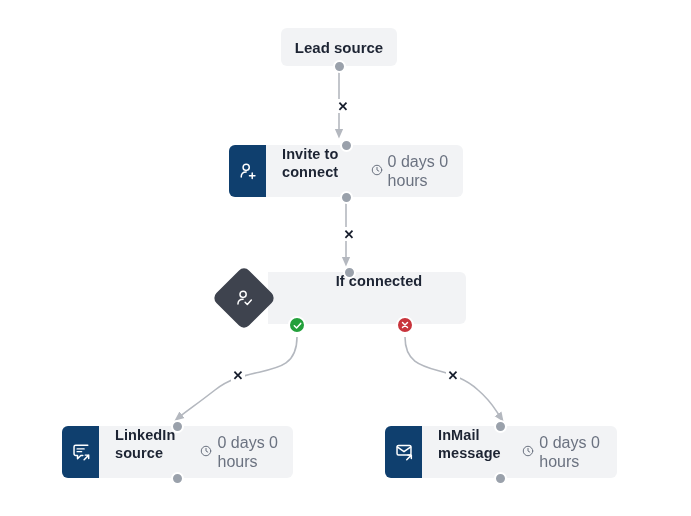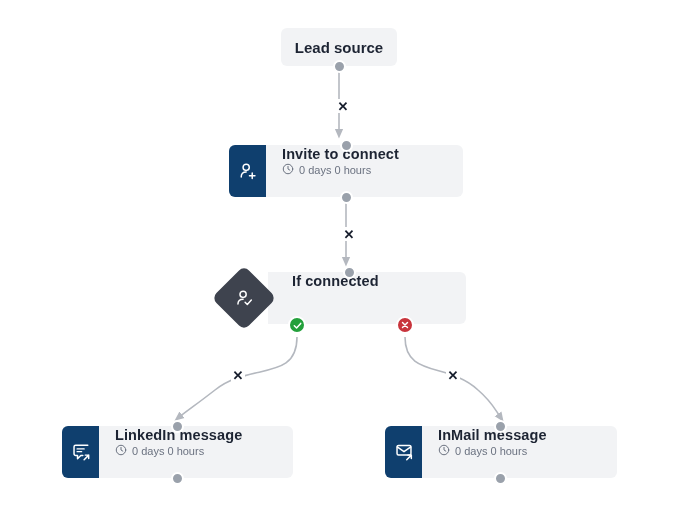--- a/index.html
+++ b/index.html
@@ -47,36 +47,36 @@
     background: #0f3f6e;
     border-radius: 6px 0 0 6px;
     display: flex;
     align-items: center;
     justify-content: center;
     color: #ffffff;
   }
   .node-body {
     flex: 1 1 auto;
     display: flex;
-    flex-direction: column;
-    justify-content: flex-start;
+    flex-direction: row;
+    justify-content: center;
     padding-left: 16px;
   }
   .node-title {
     font-size: 14.5px;
     font-weight: bold;
     color: #1d2433;
     letter-spacing: 0.1px;
     line-height: 1.25;
   }
   .node-sub {
     display: flex;
     align-items: center;
     gap: 5px;
-    font-size: 11px;
+    font-size: 16px;
     color: #6b7280;
     line-height: 1.2;
   }
   .plain-title {
     font-size: 15px;
     font-weight: bold;
     color: #1d2433;
   }
 
   
@@ -227,21 +227,21 @@
 
   <div class="node" style="left:62px; top:426px; width:231px; height:52px;">
     <div class="icon-panel">
       <svg width="22" height="22" viewBox="0 0 24 24" fill="none" stroke="#ffffff" stroke-width="1.6" stroke-linecap="round" stroke-linejoin="round">
         <path d="M19.4 4.6 H6.2 A1.8 1.8 0 0 0 4.4 6.4 V14 A1.8 1.8 0 0 0 6.2 15.8 H8.2 V19.4 L11.8 15.8 H14"></path>
         <path d="M7.8 8.6 H15.4 M7.8 11.6 H12.6"></path>
         <path d="M15.4 20.4 L20.4 15.4 M16.6 15.4 H20.4 V19.2"></path>
       </svg>
     </div>
     <div class="node-body">
-      <div class="node-title">LinkedIn message</div>
+      <div class="node-title">LinkedIn source</div>
       <div class="node-sub">
         <span>
           <svg width="12" height="12" viewBox="0 0 24 24" fill="none" stroke="#6b7280" stroke-width="2" stroke-linecap="round" stroke-linejoin="round">
             <circle cx="12" cy="12" r="9.5"></circle>
             <path d="M12 6.8 L12 12 L15.6 14.2"></path>
           </svg>
         </span>
         <span>0 days 0 hours</span>
       </div>
     </div>

